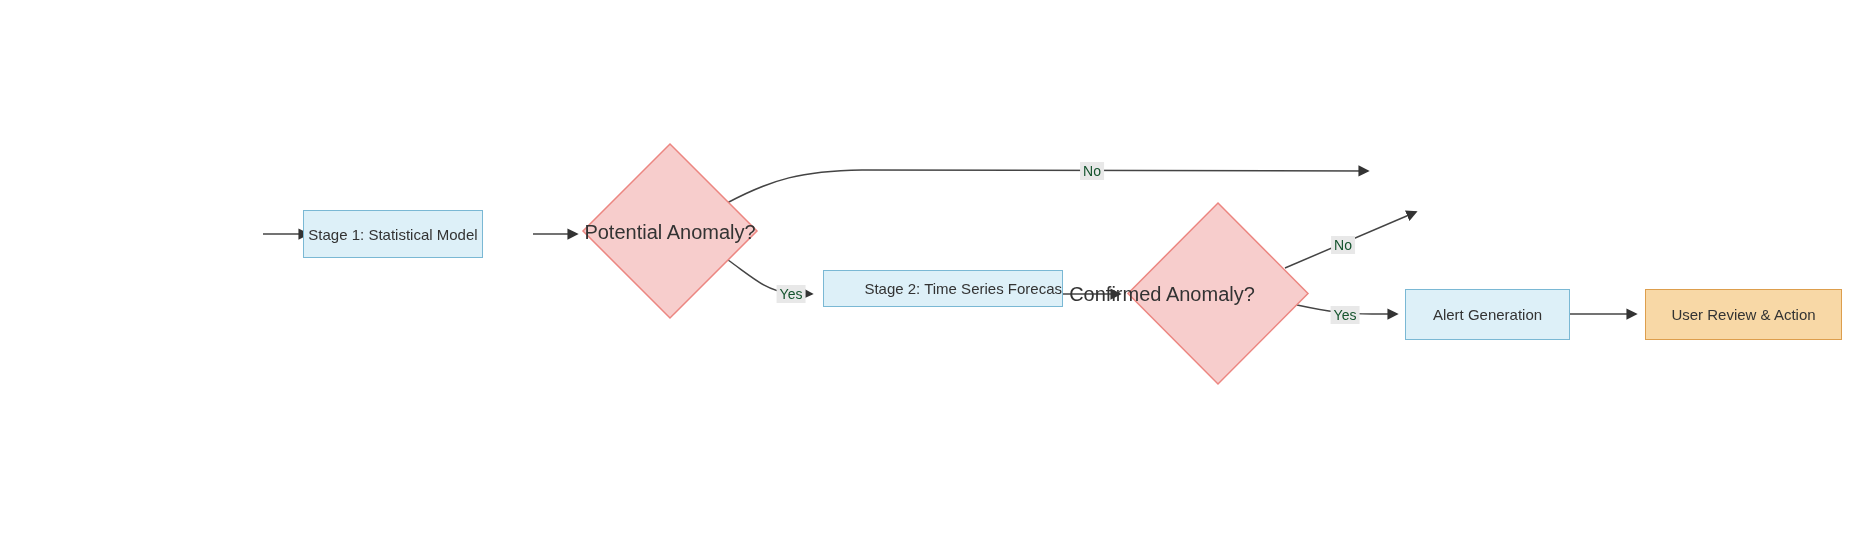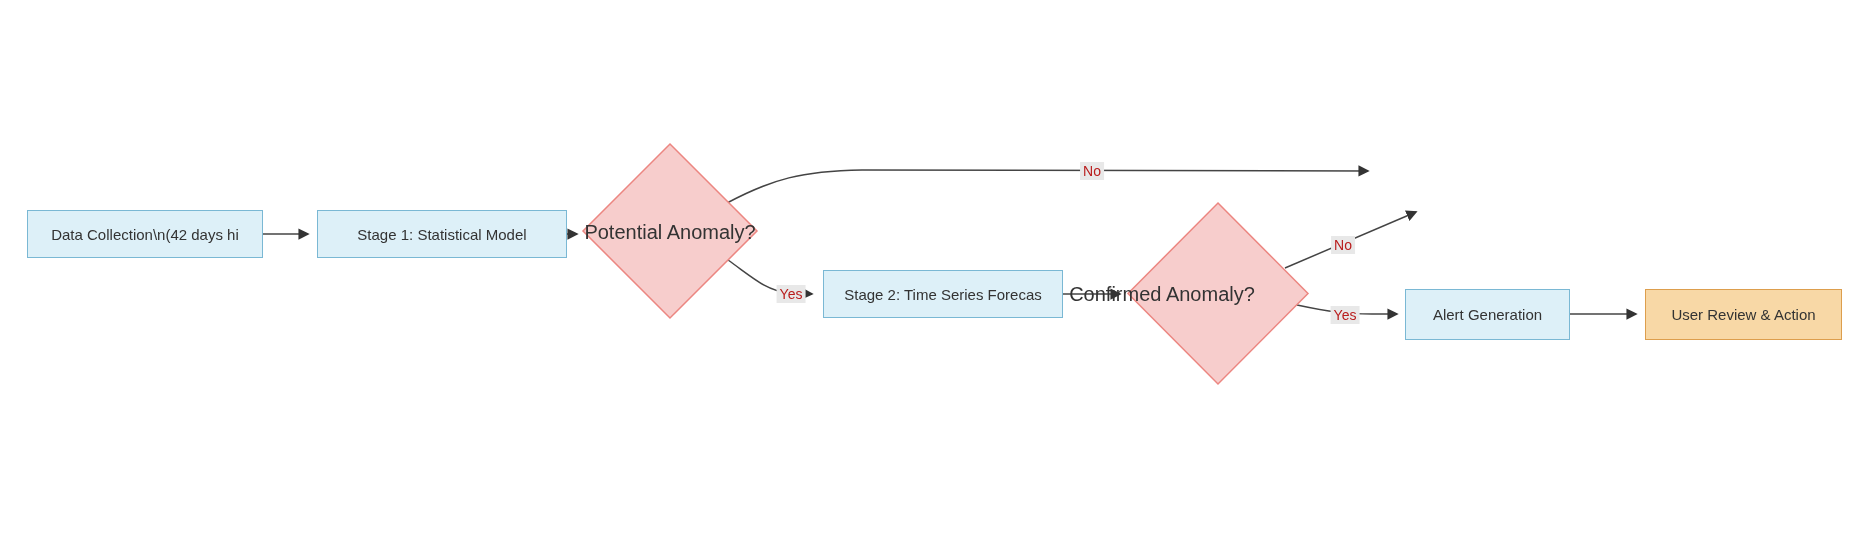--- a/index.html
+++ b/index.html
@@ -31,21 +31,21 @@
     position: absolute;
     transform: translate(-50%, -50%);
     font-size: 20px;
     color: #333333;
     white-space: nowrap;
   }
   .edge-label {
     position: absolute;
     transform: translate(-50%, -50%);
     background: #e8e8e8;
-    color: #b91c1c;
+    color: #14532d;
     font-size: 14px;
     padding: 1px 3px;
     line-height: 16px;
     white-space: nowrap;
   }
 </style>
 </head>
 <body>
 
 <div class="canvas">
@@ -63,29 +63,26 @@
     <path d="M728,260 C756,280 766,290 788,293 L812,294" fill="none" stroke="#444444" stroke-width="1.5" marker-end="url(#arrow)"></path>
     <path d="M1063,294 H1120" fill="none" stroke="#444444" stroke-width="1.5" marker-end="url(#arrow)"></path>
     <path d="M1285,268 L1416,212" fill="none" stroke="#444444" stroke-width="1.5" marker-end="url(#arrow)"></path>
     <path d="M1297,305 C1330,312 1346,314 1372,314 L1397,314" fill="none" stroke="#444444" stroke-width="1.5" marker-end="url(#arrow)"></path>
     <path d="M1570,314 H1636" fill="none" stroke="#444444" stroke-width="1.5" marker-end="url(#arrow)"></path>
 
     <polygon points="670,144 757,231 670,318 583,231" fill="#f7cdcc" stroke="#ec8681" stroke-width="1.5"></polygon>
     <polygon points="1218,203 1308,293.5 1218,384 1128,293.5" fill="#f7cdcc" stroke="#ec8681" stroke-width="1.5"></polygon>
   </svg>
 
-  <div class="node rect-blue" style="left:27px; top:210px; width:236px; height:48px;">
-    <span>Data Collection\n(42 days hi</span>
-  </div>
 
-  <div class="node rect-blue" style="left:317px; top:210px; width:250px; height:48px;">
+  <div class="node rect-blue" style="left:303px; top:210px; width:180px; height:48px;">
     <span>Stage 1: Statistical Model</span>
   </div>
 
-  <div class="node rect-blue" style="left:823px; top:270px; width:240px; height:48px;">
+  <div class="node rect-blue" style="left:823px; top:270px; width:240px; height:37px;justify-content:flex-end;">
     <span>Stage 2: Time Series Forecas</span>
   </div>
 
 
   <div class="node rect-orange" style="left:1645px; top:289px; width:197px; height:51px;">
     <span>User Review &amp; Action</span>
   </div>
 
   <div class="node rect-blue" style="left:1405px; top:289px; width:165px; height:51px;">
     <span>Alert Generation</span>

